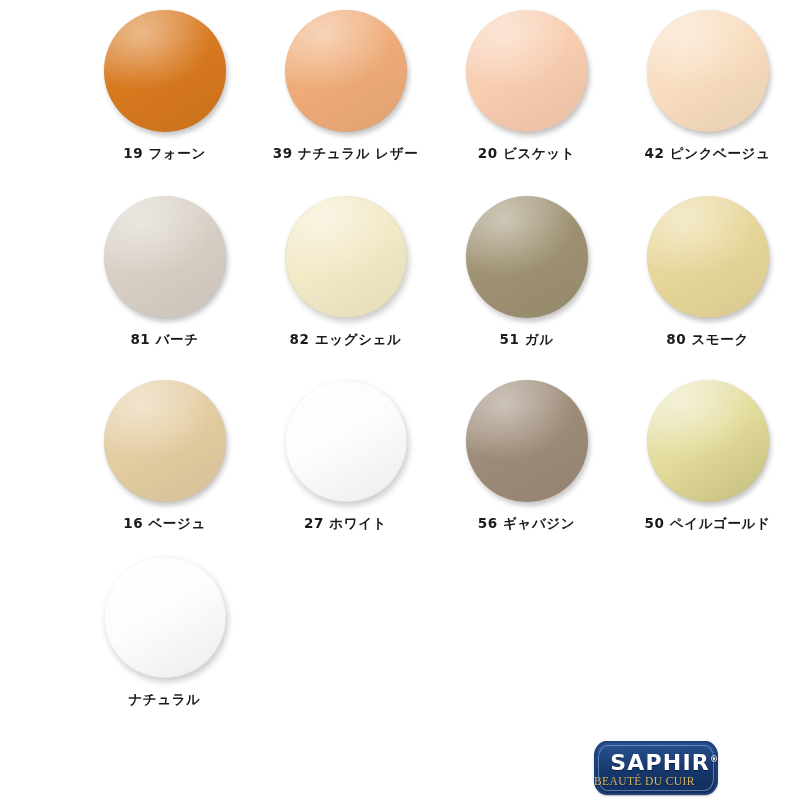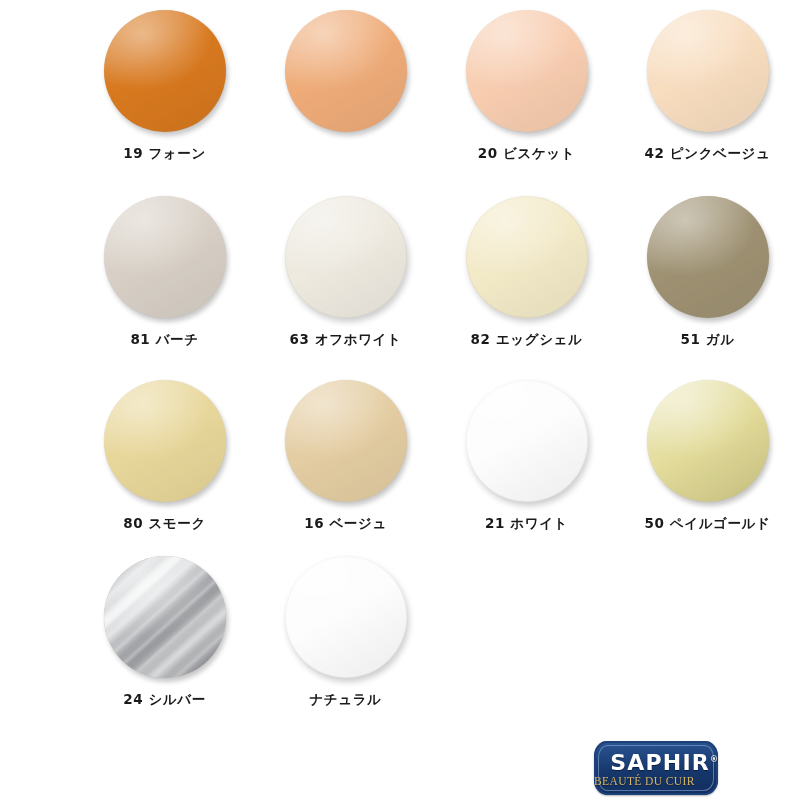--- a/index.html
+++ b/index.html
@@ -219,20 +219,21 @@
     <div class="cell">
       <div class="swatch-wrap">
         <div class="swatch" title="19 フォーン" style="background-color: rgb(216, 121, 31);"></div>
       </div>
       <div class="label">19 フォーン</div>
     </div>
     <div class="cell">
       <div class="swatch-wrap">
         <div class="swatch" title="39 ナチュラル レザー" style="background-color: rgb(239, 172, 121);"></div>
       </div>
+      <div class="label">39 ナチュラル レザー</div>
     </div>
     <div class="cell">
       <div class="swatch-wrap">
         <div class="swatch" title="18 ビスケット" style="background-color: rgb(248, 205, 176);"></div>
       </div>
       <div class="label">20 ビスケット</div>
     </div>
     <div class="cell">
       <div class="swatch-wrap">
         <div class="swatch" title="42 ピンクベージュ" style="background-color: rgb(248, 221, 191);"></div>
@@ -241,26 +242,20 @@
     </div>
 
     <div class="cell">
       <div class="swatch-wrap">
         <div class="swatch" title="81 バーチ" style="background-color: rgb(216, 208, 198);"></div>
       </div>
       <div class="label">81 バーチ</div>
     </div>
     <div class="cell">
       <div class="swatch-wrap">
-        <div class="swatch pale" title="63 オフホワイト" style="background-color: rgb(238, 234, 224);"></div>
-      </div>
-      <div class="label">63 オフホワイト</div>
-    </div>
-    <div class="cell">
-      <div class="swatch-wrap">
         <div class="swatch pale" title="82 エッグシェル" style="background-color: rgb(243, 234, 200);"></div>
       </div>
       <div class="label">82 エッグシェル</div>
     </div>
 
     <div class="cell">
       <div class="swatch-wrap">
         <div class="swatch" title="51 ガル" style="background-color: rgb(159, 146, 115);"></div>
       </div>
       <div class="label">51 ガル</div>
@@ -274,34 +269,34 @@
     <div class="cell">
       <div class="swatch-wrap">
         <div class="swatch" title="16 ベージュ" style="background-color: rgb(228, 205, 162);"></div>
       </div>
       <div class="label">16 ベージュ</div>
     </div>
     <div class="cell">
       <div class="swatch-wrap">
         <div class="swatch pale" title="21 ホワイト" style="background-color: rgb(253, 253, 253);"></div>
       </div>
-      <div class="label">21 ホワイト</div>
-    </div>
-
+      <div class="label">27 ホワイト</div>
+    </div>
+
+    <div class="cell">
+      <div class="swatch-wrap">
+        <div class="swatch" title="56 ギャバジン" style="background-color: rgb(158, 140, 121);"></div>
+      </div>
+      <div class="label">56 ギャバジン</div>
+    </div>
     <div class="cell">
       <div class="swatch-wrap">
         <div class="swatch pearl" title="50 ペイルゴールド" style="background-color: rgb(227, 220, 154);"></div>
       </div>
       <div class="label">50 ペイルゴールド</div>
-    </div>
-    <div class="cell">
-      <div class="swatch-wrap">
-        <div class="swatch metallic" title="24 シルバー" style="background-color: rgb(185, 187, 190);"></div>
-      </div>
-      <div class="label">24 シルバー</div>
     </div>
     <div class="cell">
       <div class="swatch-wrap">
         <div class="swatch pale" title="うすめ用" style="background-color: rgb(253, 253, 253);"></div>
       </div>
       <div class="label">ナチュラル</div>
     </div>
   </div>
 
   <div class="logo">

